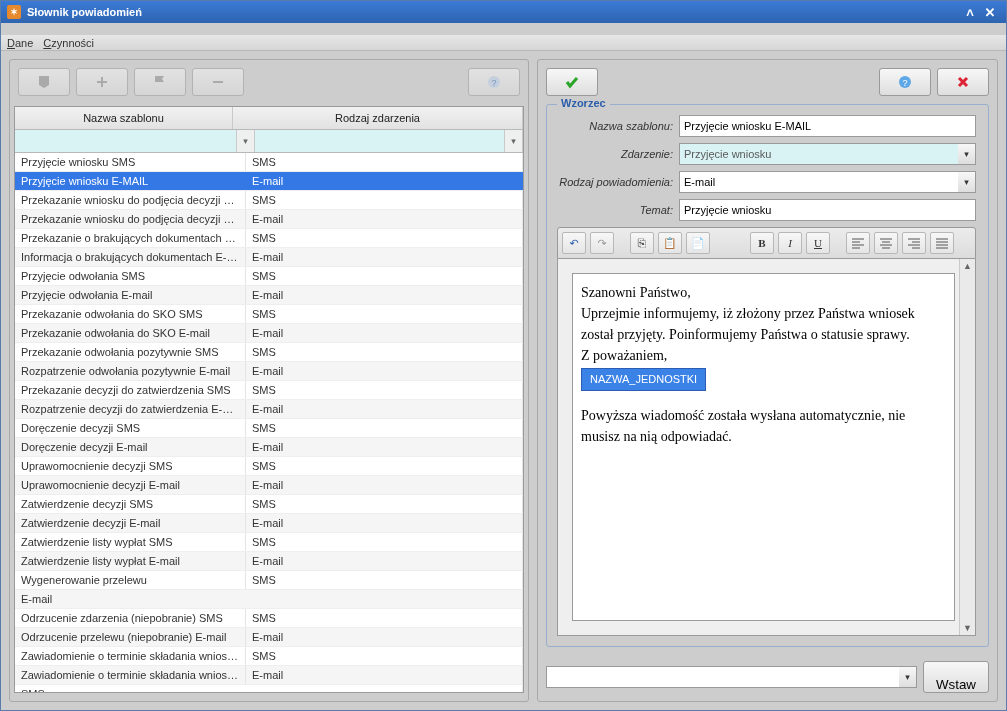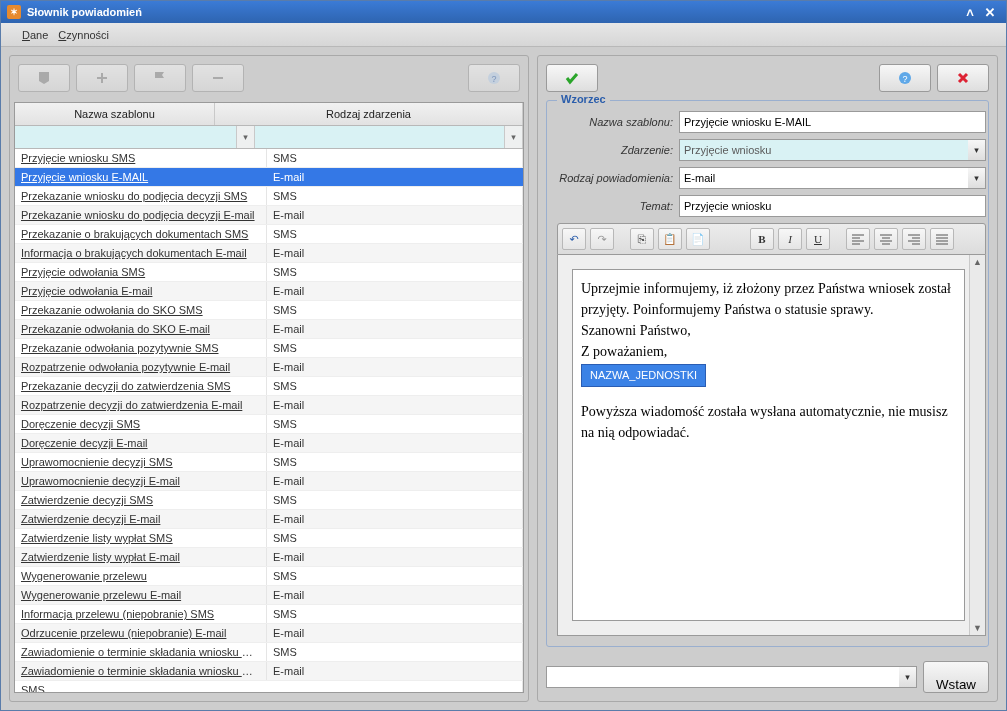--- a/index.html
+++ b/index.html
@@ -2,59 +2,59 @@
 <html><head>
 <meta charset="utf-8">
 <style>
 * { box-sizing: border-box; margin: 0; padding: 0; }
 html, body { width: 1007px; height: 711px; overflow: hidden; font-family: Tahoma, Geneva, sans-serif; font-size: 11px; color: #333; }
 .window { width: 1007px; height: 711px; background: #cdcdcd; display: flex; flex-direction: column; border: 1px solid #5a7caa; }
 .titlebar { height: 22px; background: linear-gradient(#3b7bd6, #2e64b0); display: flex; align-items: center; color: #fff; font-weight: bold; padding: 0 6px; }
 .titlebar .tb-icon { width: 14px; height: 14px; background: #e78a2e; border-radius: 2px; margin-right: 6px; display: flex; align-items: center; justify-content: center; font-size: 9px; color: #fff; }
 .titlebar .spacer { flex: 1; }
 .titlebar .ctrl { width: 20px; text-align: center; font-weight: bold; cursor: pointer; font-size: 13px; }
-.menubar { height: 24px; background: linear-gradient(#e7e7e7, #d6d6d6); border-bottom: 1px solid #b8b8b8; display: flex; align-items: center; padding: 0 21px; gap: 10px; }
+.menubar { height: 16px; background: linear-gradient(#e7e7e7, #d6d6d6); border-bottom: 1px solid #b8b8b8; display: flex; align-items: center; padding: 0 6px; gap: 10px; margin-top: 12px; }
 .menubar span { cursor: pointer; }
 .menubar span u { text-decoration: underline; }
 .body-area { flex: 1; display: flex; padding: 8px; gap: 8px; min-height: 0; }
 .panel { background: #cdcdcd; border: 1px solid #a9a9a9; border-radius: 3px; display: flex; flex-direction: column; }
 .panel-left { width: 520px; }
 .panel-right { flex: 1; }
 .toolbar { display: flex; gap: 6px; padding: 8px 8px 10px 8px; align-items: center; }
 .btn { height: 28px; min-width: 52px; background: linear-gradient(#f7f7f7, #dedede); border: 1px solid #9a9a9a; border-radius: 3px; display: flex; align-items: center; justify-content: center; cursor: pointer; }
 .btn.disabled { opacity: 0.5; cursor: default; }
 .btn-ghost { flex: 0 0 auto; }
 .toolbar .spacer { flex: 1; }
 .icon-svg { width: 16px; height: 16px; }
 .grid { flex: 1; margin: 0 4px 8px 4px; background: #fff; border: 1px solid #9a9a9a; display: flex; flex-direction: column; min-height: 0; }
 .grid-header { display: flex; background: linear-gradient(#f1f1f1, #e2e2e2); border-bottom: 1px solid #b8b8b8; }
 .gh-cell { padding: 5px 6px; border-right: 1px solid #c9c9c9; font-weight: normal; color: #222; text-align: center; }
-.gh-cell.c1 { width: 200px; }
+.gh-cell.c1 { width: 218px; }
 .gh-cell.c2 { flex: 1; }
 .grid-filter { display: flex; border-bottom: 1px solid #b8b8b8; }
 .gf-cell { display: flex; align-items: center; border-right: 1px solid #c9c9c9; }
 .gf-cell.c1 { width: 240px; }
 .gf-cell.c2 { flex: 1; }
 .gf-input { flex: 1; height: 22px; border: none; background: #d9f2f4; padding: 0 4px; outline: none; }
 .gf-arrow { width: 18px; height: 22px; background: #eef0f0; border-left: 1px solid #c9c9c9; display: flex; align-items: center; justify-content: center; color: #666; font-size: 9px; cursor: pointer; }
 .grid-body { flex: 1; overflow-y: scroll; overflow-x: hidden; }
 .row { display: flex; border-bottom: 1px solid #eee; cursor: pointer; background: #fff; }
 .row:nth-child(even) { background: #f5f5f5; }
 .row .cell { padding: 3px 6px; border-right: 1px solid #e5e5e5; white-space: nowrap; overflow: hidden; text-overflow: ellipsis; }
-.row .cell.c1 { width: 252px; text-decoration: underline; }
+.row .cell.c1 { width: 231px; }
 .row .cell.c2 { flex: 1; }
 .row.selected { background: #3478e6; color: #fff; }
 .row.selected .cell { border-right-color: #3478e6; }
 .grid-body::-webkit-scrollbar { width: 16px; }
 .grid-body::-webkit-scrollbar-track { background: #eaeaea; }
 .grid-body::-webkit-scrollbar-thumb { background: #bfbfbf; border: 1px solid #9a9a9a; }
 
 .right-top-toolbar { display: flex; padding: 8px; gap: 6px; }
 
-.fieldset { margin: 0 8px 8px 8px; padding: 10px 2px 10px 10px; border: 1px solid #9aafcf; border-radius: 3px; position: relative; flex: 1; display: flex; flex-direction: column; min-height: 0; }
+.fieldset { margin: 0 8px 8px 8px; padding: 10px 12px 10px 10px; border: 1px solid #9aafcf; border-radius: 3px; position: relative; flex: 1; display: flex; flex-direction: column; min-height: 0; }
 .fieldset > legend { position: absolute; top: -8px; left: 10px; background: #cdcdcd; padding: 0 4px; color: #2a5dab; font-weight: bold; }
 .form-row { display: flex; align-items: center; margin-bottom: 6px; gap: 6px; }
 .form-row label { width: 116px; text-align: right; color: #333; font-style: italic; }
 .txt-input, .select-box { flex: 1; height: 22px; border: 1px solid #9a9a9a; background: #fff; padding: 0 4px; font-family: inherit; font-size: 11px; }
 .select-box.readonly { background: #d9f2f4; color: #5a5a5a; }
 .select-wrap { flex: 1; display: flex; }
 .select-wrap .select-arrow { width: 18px; height: 22px; background: linear-gradient(#f7f7f7,#dedede); border: 1px solid #9a9a9a; border-left: none; display: flex; align-items: center; justify-content: center; font-size: 9px; color: #333; cursor: pointer; }
 
 .editor-toolbar { display: flex; gap: 4px; padding: 4px; border: 1px solid #9a9a9a; background: linear-gradient(#ececec,#dcdcdc); border-radius: 3px 3px 0 0; align-items: center; flex-wrap: wrap; }
 .editor-toolbar .etb-btn { width: 24px; height: 22px; background: linear-gradient(#f7f7f7,#e5e5e5); border: 1px solid #b8b8b8; border-radius: 2px; display: flex; align-items: center; justify-content: center; cursor: pointer; font-family: "Times New Roman", serif; }
@@ -225,25 +225,24 @@
             </div>
             <div class="row">
               <div class="cell c1">Zatwierdzenie listy wypłat E-mail</div>
               <div class="cell c2">E-mail</div>
             </div>
             <div class="row">
               <div class="cell c1">Wygenerowanie przelewu</div>
               <div class="cell c2">SMS</div>
             </div>
             <div class="row">
-              <div class="cell c1">Wygenerowanie przelewu E-mail</div>
-              <div class="cell c2">E-mail</div>
-            </div>
-            <div class="row">
-              <div class="cell c1">Informacja przelewu (niepobranie) SMS</div>
+              <div class="cell c2">E-mail</div>
+            </div>
+            <div class="row">
+              <div class="cell c1">Odrzucenie zdarzenia (niepobranie) SMS</div>
               <div class="cell c2">SMS</div>
             </div>
             <div class="row">
               <div class="cell c1">Odrzucenie przelewu (niepobranie) E-mail</div>
               <div class="cell c2">E-mail</div>
             </div>
             <div class="row">
               <div class="cell c1">Zawiadomienie o terminie składania wniosku SMS</div>
               <div class="cell c2">SMS</div>
             </div>
@@ -350,22 +349,22 @@
           </div>
           <div class="etb-btn">
             <svg class="icon-svg" viewBox="0 0 16 16">
                 <path stroke="#555" d="M2 4h12M2 7h12M2 10h12M2 13h12"></path>
               </svg>
           </div>
         </div>
 
         <div class="editor-wrap">
           <div class="editor">
+            <div>Szanowni Państwo,</div>
             <div>Uprzejmie informujemy, iż złożony przez Państwa wniosek został przyjęty. Poinformujemy Państwa o statusie sprawy.</div>
-            <div>Szanowni Państwo,</div>
             <div>Z poważaniem,</div>
             <span class="tag-chip">NAZWA_JEDNOSTKI</span>
             <div style="height:14px"></div>
             <div>Powyższa wiadomość została wysłana automatycznie, nie musisz na nią odpowiadać.</div>
           </div>
           <div class="editor-scroll-spacer"></div>
         </div>
       </div>
 
       <div class="insert-row">

